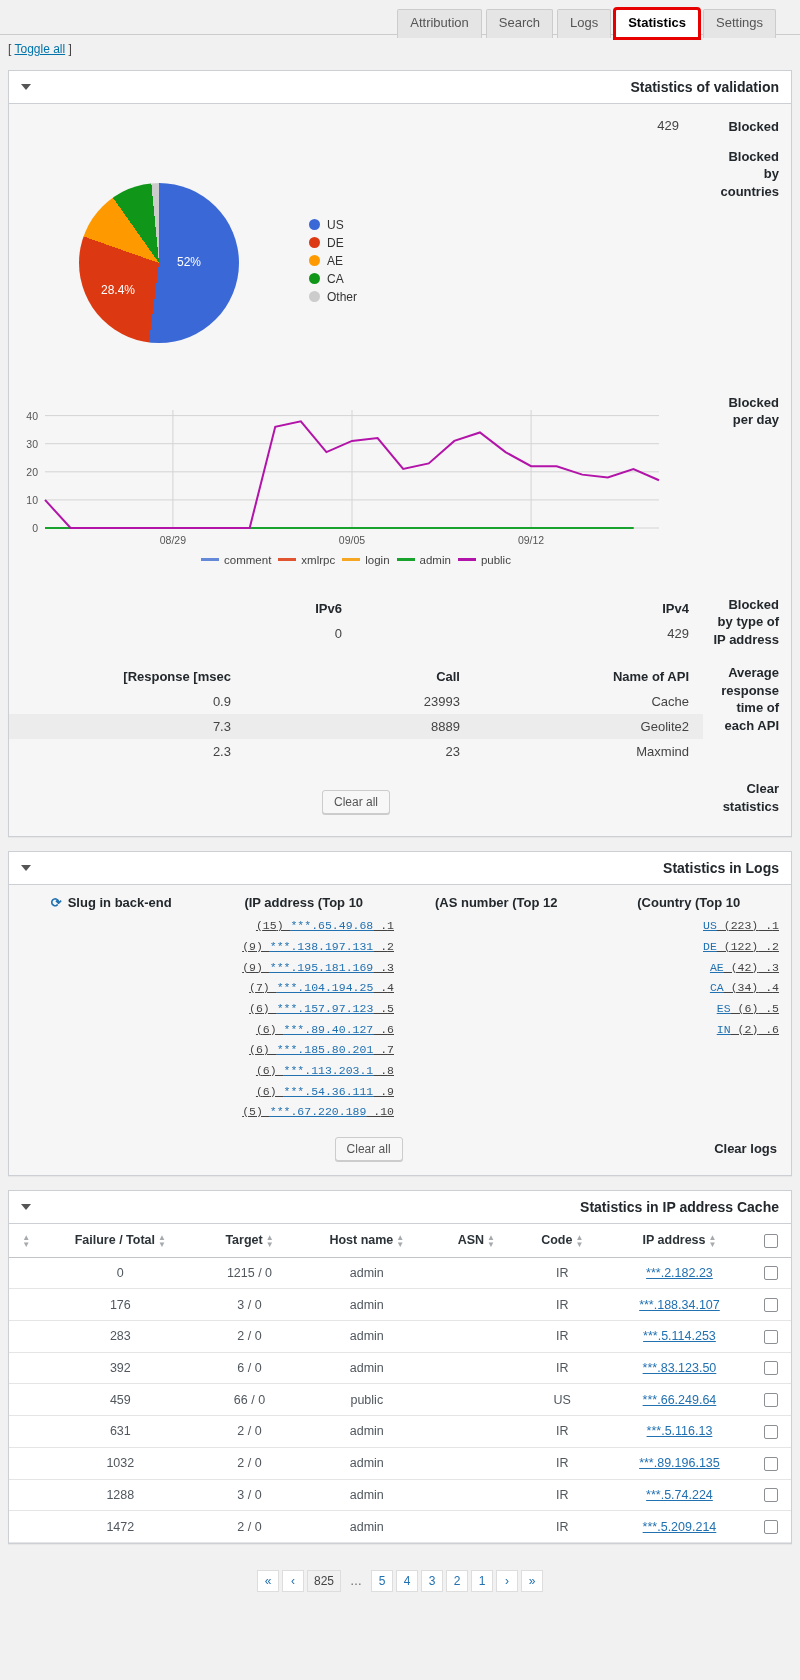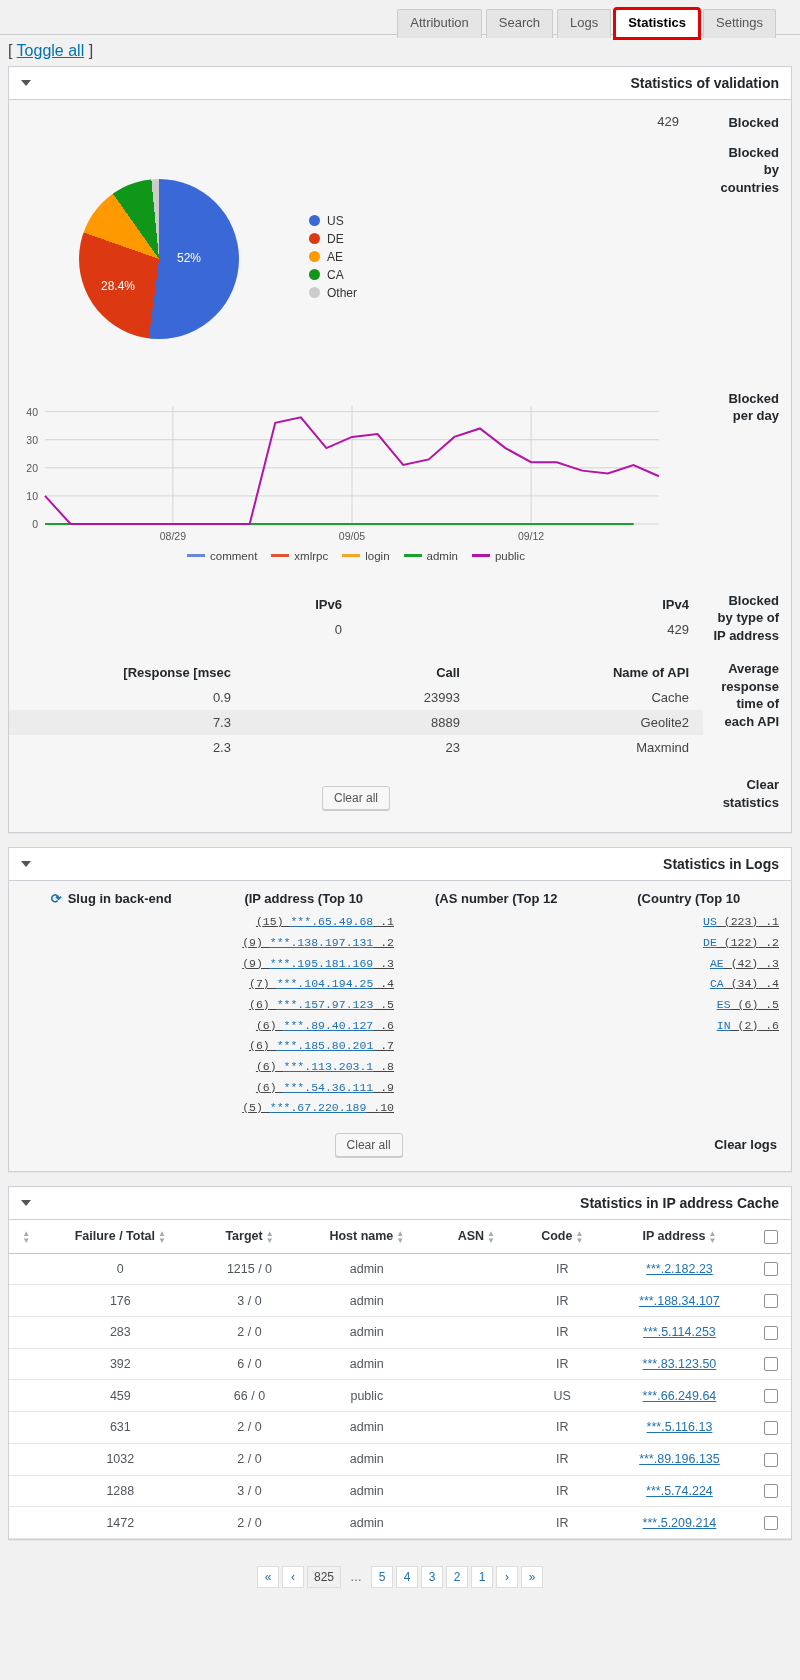--- a/index.html
+++ b/index.html
@@ -44,30 +44,30 @@
     position: relative;
   }
   .tab-highlight {
     outline: 3px solid #e60000;
     outline-offset: -1px;
   }
 
   
   .toggleall {
     padding: 7px 8px 6px 8px;
-    font-size: 16px;
+    font-size: 12px;
     color: #444;
   }
   .toggleall a { color: #0073aa; text-decoration: underline; }
 
   
   .postbox {
     background: #fff;
     border: 1px solid #ccd0d4;
-    margin: 0 8px 14px 8px;
+    margin: 8px 8px 14px 8px;
     box-shadow: 0 1px 1px rgba(0,0,0,.04);
   }
   .postbox-header {
     display: flex; align-items: center;
     justify-content: space-between;
     padding: 8px 12px;
     border-bottom: 1px solid #ccd0d4;
     background: #fff;
   }
   .postbox-title {
@@ -133,21 +133,21 @@
   .pie-label.l1 { top: 72px; left: 98px; }
   .pie-label.l2 { top: 100px; left: 22px; }
   .pie-legend { font-size: 12px; color: #333; }
   .pie-legend .item { display: flex; align-items: center; margin-bottom: 4px; }
   .dot { width: 11px; height: 11px; border-radius: 50%; margin-right: 7px; display:inline-block; }
 
   
   .chart-wrap { padding: 6px 0 6px 0; }
   .linechart { display: block; }
   .chart-legend {
-    display: flex; justify-content: center; gap: 14px;
+    display: flex; justify-content: center; gap: 7px;
     font-size: 11.5px; color: #444; padding: 4px 0 8px 0;
   }
   .chart-legend .ci { display: flex; align-items: center; gap: 5px; }
   .legline { width: 18px; height: 3px; display: inline-block; }
 
   
   table.mini { border-collapse: collapse; width: 100%; }
   table.mini th {
     font-size: 13px; font-weight: bold; color: #23282d;
     padding: 5px 14px; text-align: right;

